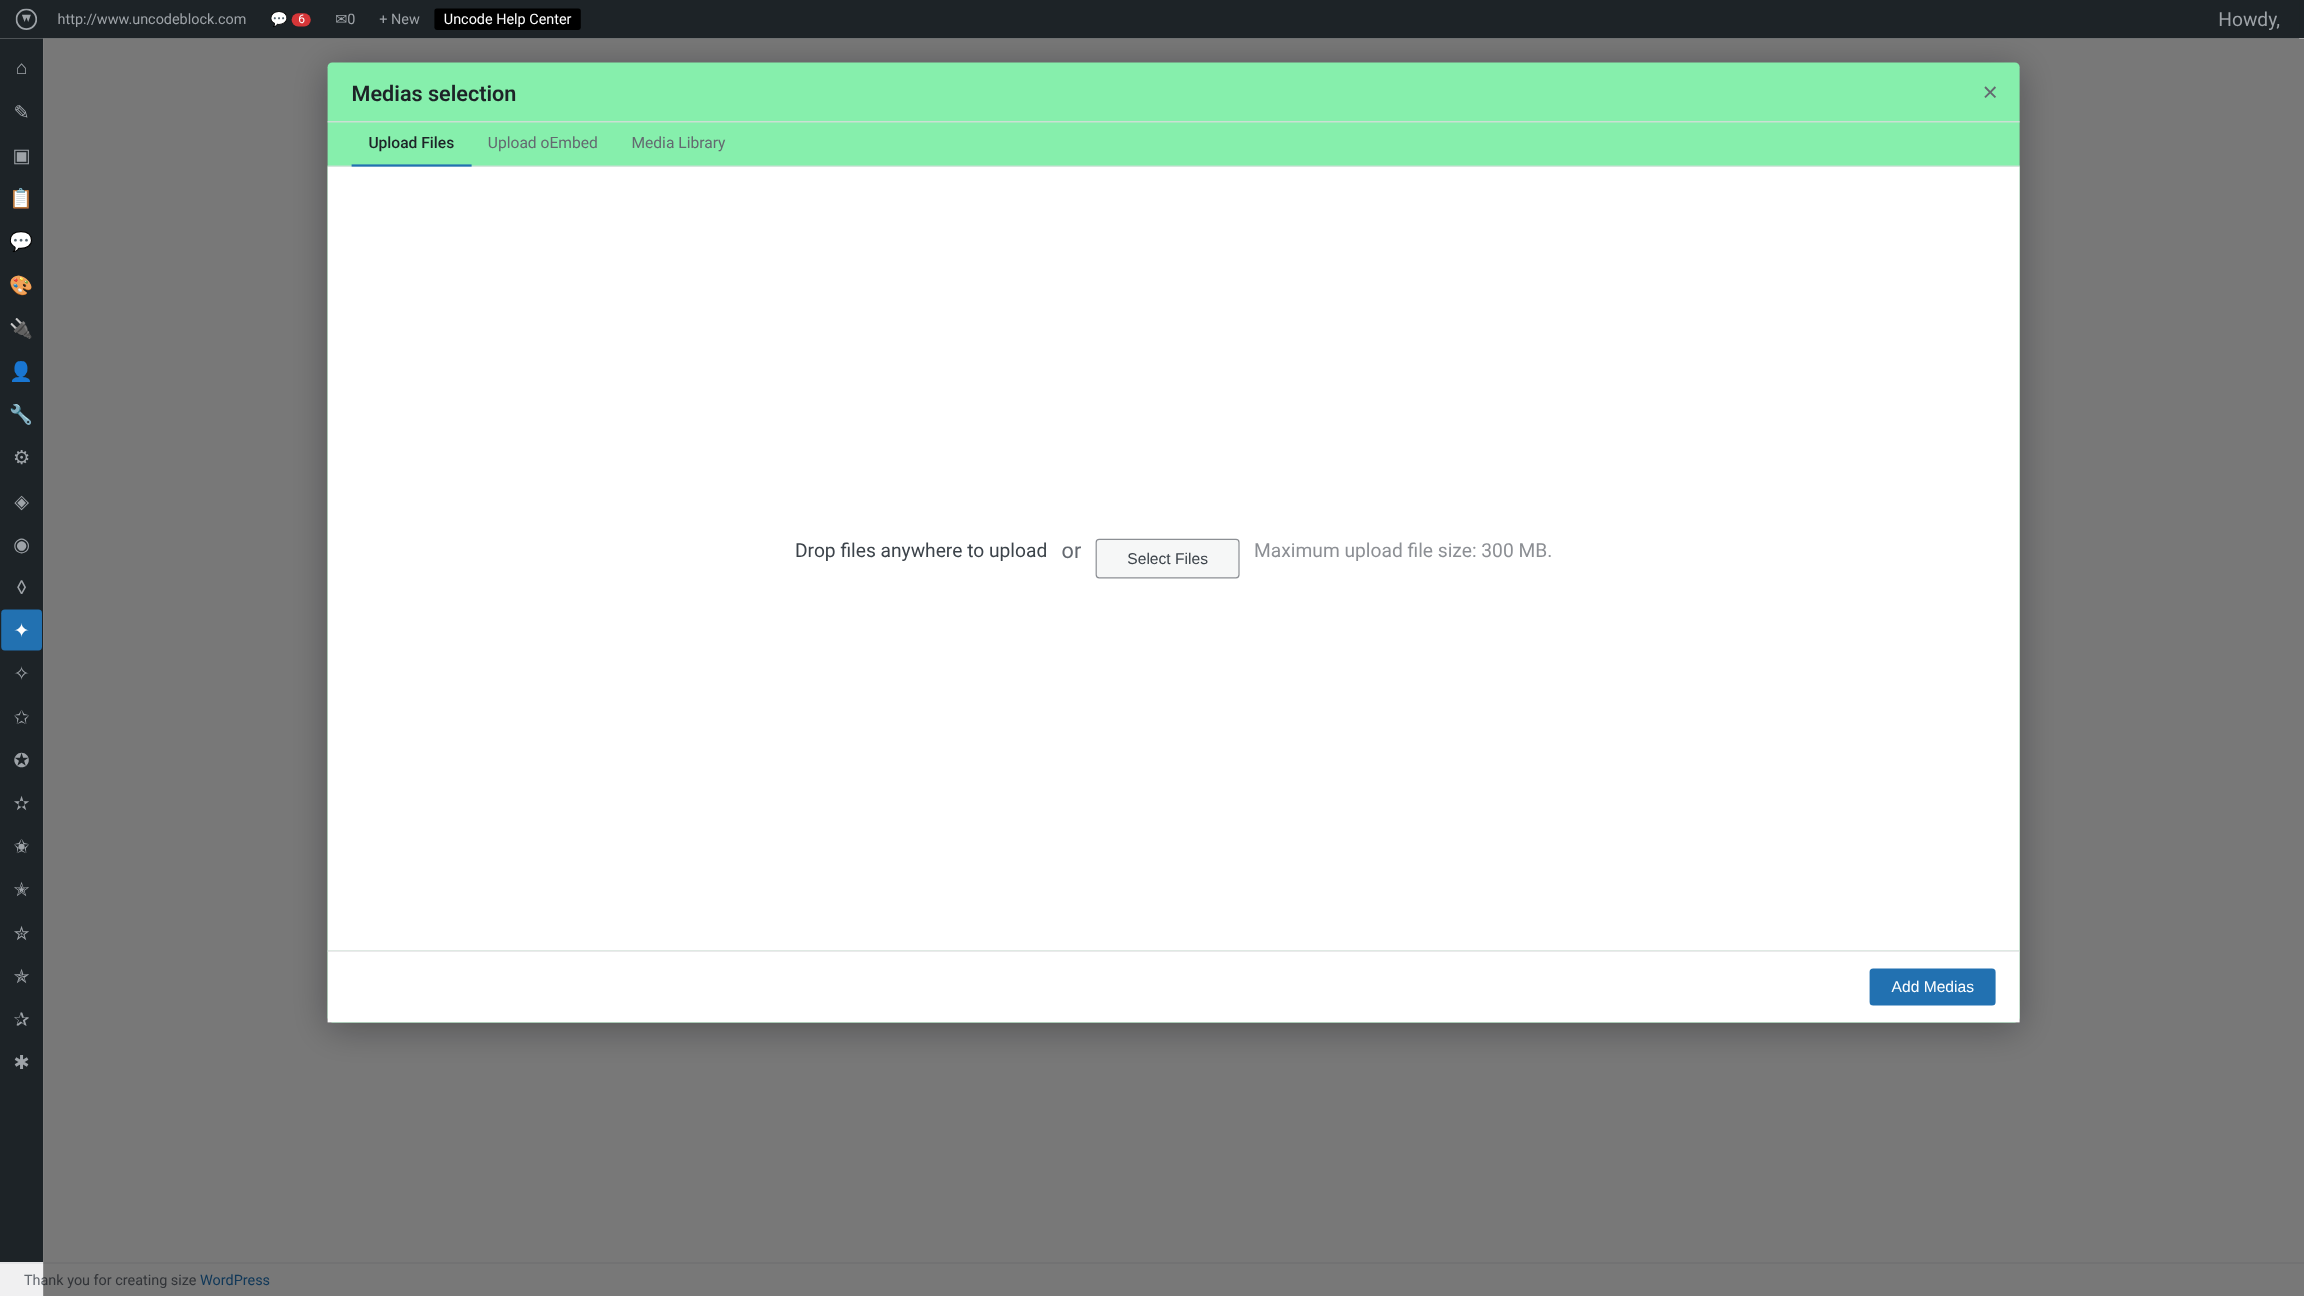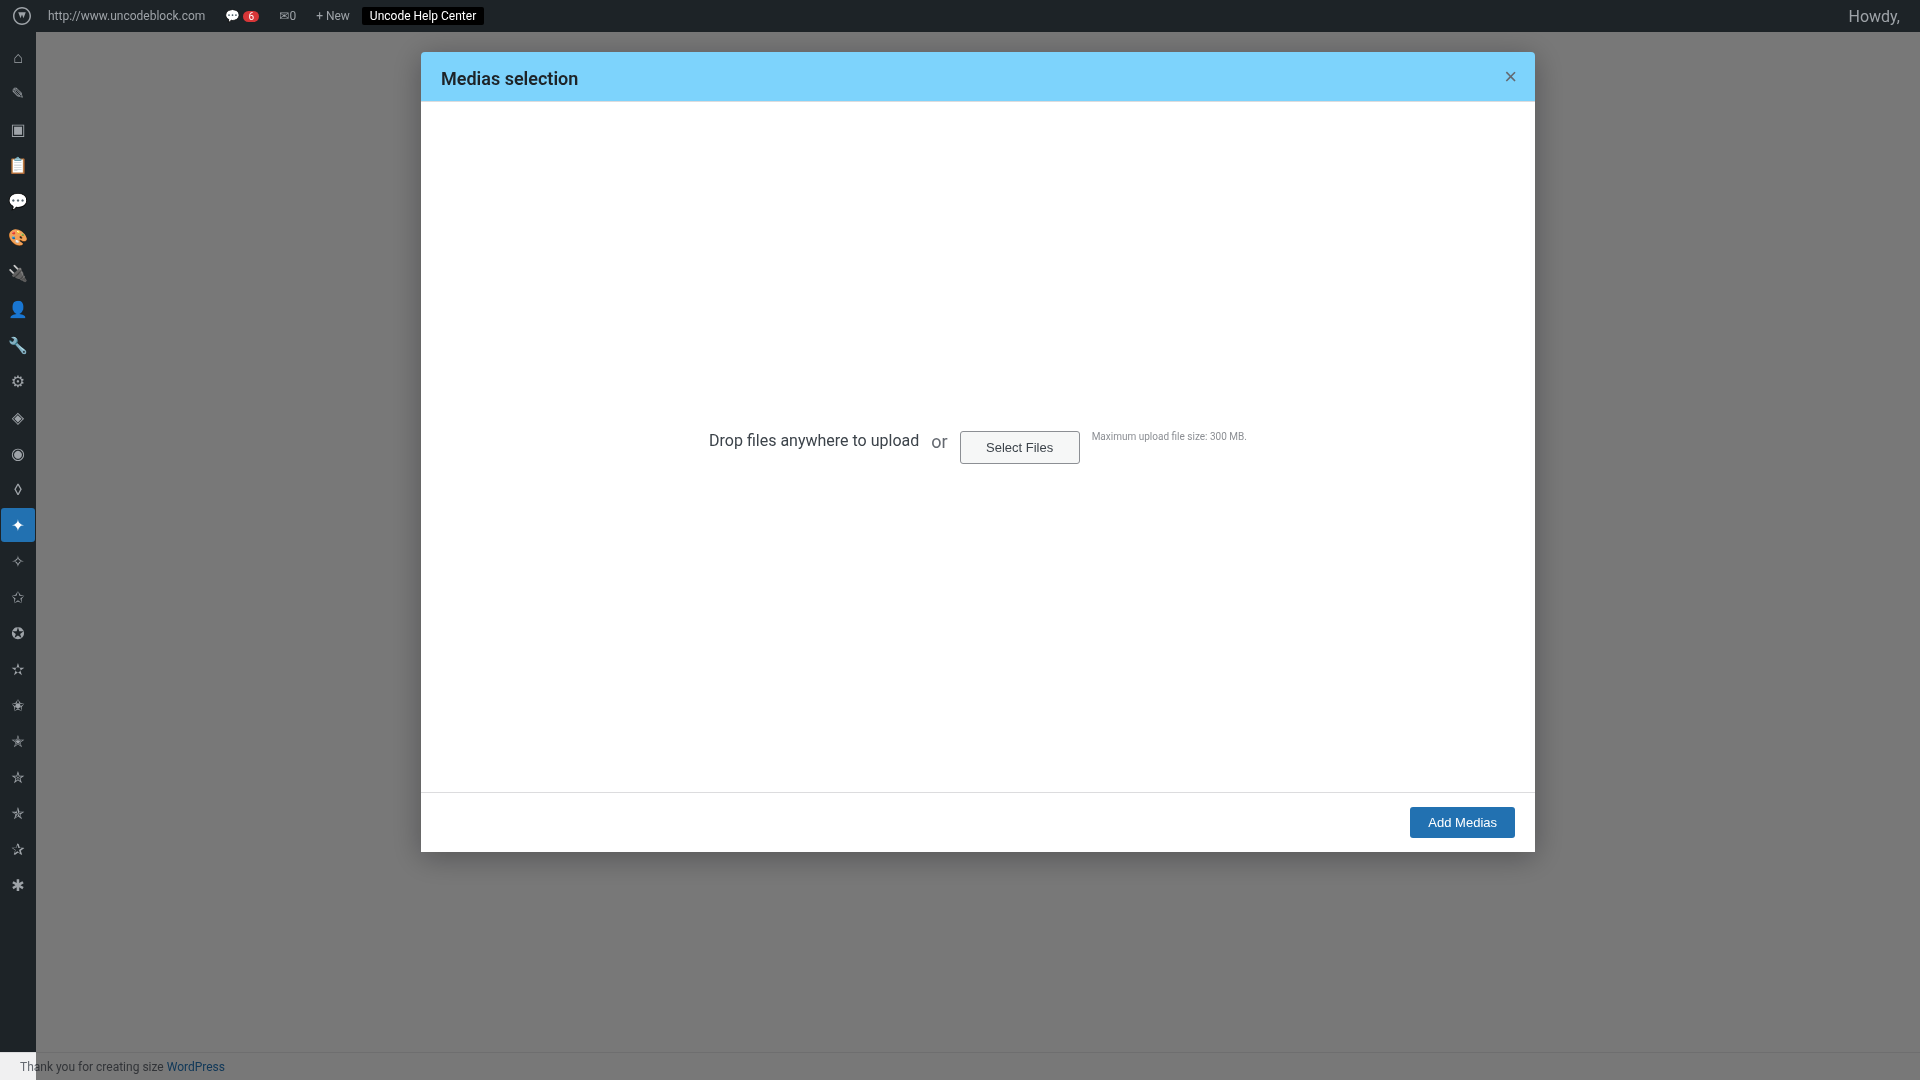--- a/index.html
+++ b/index.html
@@ -121,23 +121,23 @@
       background: rgba(0,0,0,0.5);
       display: flex;
       align-items: flex-start;
       justify-content: center;
       z-index: 1000;
       padding-top: 20px;
     }
 
     
     .modal {
-      background: #7dd3fc;
+      background: #86efac;
       border-radius: 4px;
-      width: 1114px;
+      width: 1410px;
       max-width: 95%;
       height: 800px;
       display: flex;
       flex-direction: column;
       box-shadow: 0 5px 30px rgba(0,0,0,0.3);
       position: relative;
     }
 
     .modal-header {
       display: flex;
@@ -222,21 +222,21 @@
       border: 1px solid #8c8f94;
       color: #3c434a;
       padding: 8px 24px;
       font-size: 13px;
       cursor: pointer;
       border-radius: 3px;
       min-width: 120px;
     }
 
     .max-size-text {
-      font-size: 10px;
+      font-size: 16px;
       color: #8c8f94;
     }
 
     
     .modal-footer {
       padding: 14px 20px;
       border-top: 1px solid #dcdcde;
       display: flex;
       justify-content: flex-end;
       background: #fff;
@@ -324,20 +324,25 @@
 </div>
 
 <div class="modal-overlay">
   <div class="modal">
 
     <div class="modal-header">
       <div class="modal-title">Medias selection</div>
       <button class="modal-close">×</button>
     </div>
 
+    <div class="modal-tabs">
+      <div class="modal-tab active">Upload Files</div>
+      <div class="modal-tab">Upload oEmbed</div>
+      <div class="modal-tab">Media Library</div>
+    </div>
 
     <div class="modal-body">
       <div class="upload-area">
         <div class="drop-text">Drop files anywhere to upload</div>
         <div class="or-text">or</div>
         <button class="select-files-btn">Select Files</button>
         <div class="max-size-text">Maximum upload file size: 300 MB.</div>
       </div>
     </div>
 

